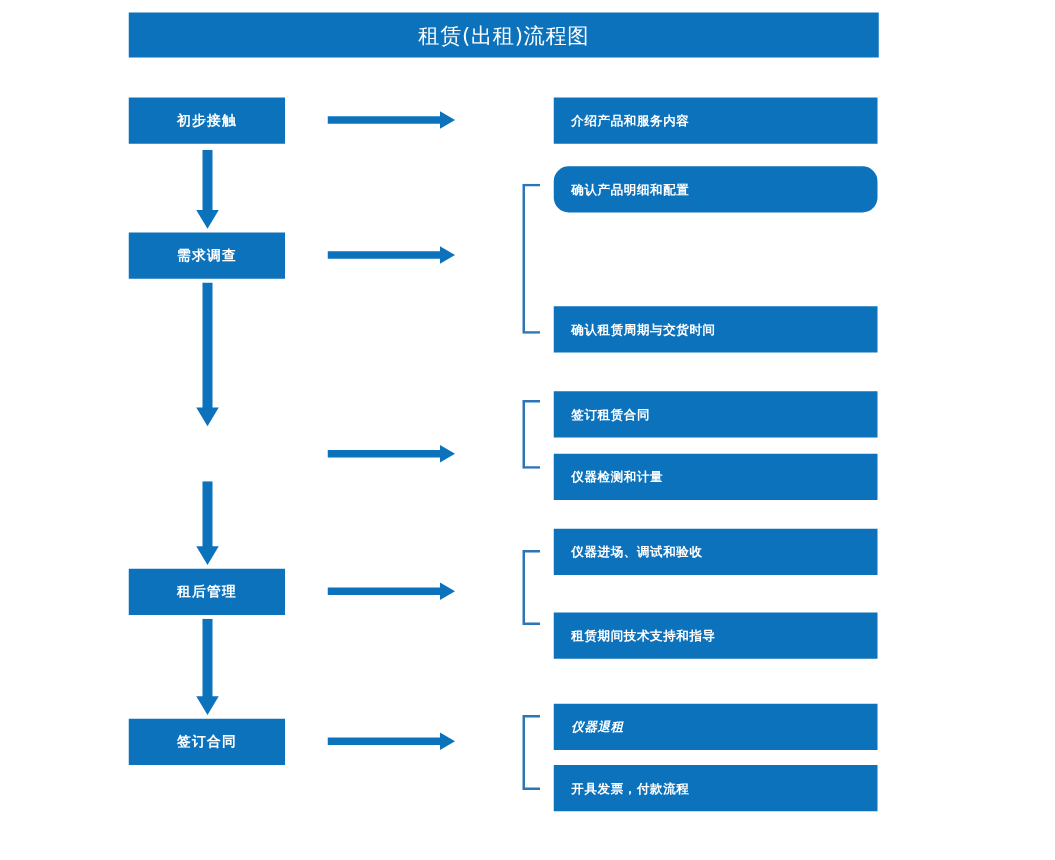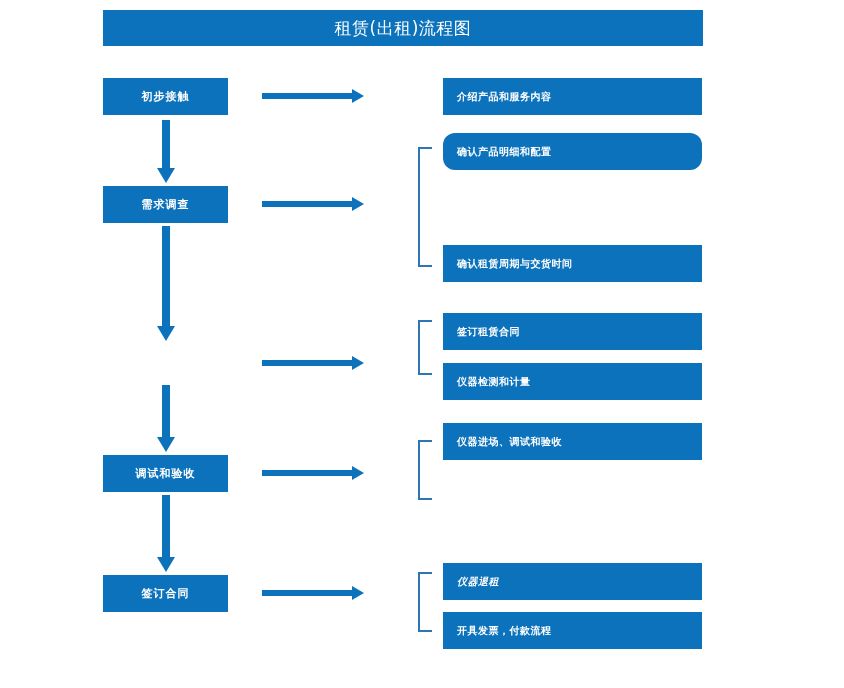--- a/index.html
+++ b/index.html
@@ -96,21 +96,21 @@
 
 <div id="canvas">
 
   <div class="title-banner">租赁(出租)流程图</div>
 
   <div class="stage-box" style="top:78px;">初步接触</div>
 
   <div class="stage-box" style="top:186px;">需求调查</div>
 
 
-  <div class="stage-box" style="top:455px;">调试和验收</div>
+  <div class="stage-box" style="top:455px;">租后管理</div>
 
   <div class="stage-box" style="top:575px;">签订合同</div>
 
   <div class="v-arrow" style="top:120px; height:64px;">
     <svg width="22" height="64" viewBox="0 0 22 64">
       <rect x="7" y="0" width="8" height="50" fill="#0C72BC"></rect>
       <polygon points="2,48 20,48 11,63" fill="#0C72BC"></polygon>
     </svg>
   </div>
 
@@ -200,18 +200,19 @@
 
 
   <div class="detail-box" style="top:245px;">确认租赁周期与交货时间</div>
 
   <div class="detail-box" style="top:313px;">签订租赁合同</div>
 
   <div class="detail-box" style="top:363px;">仪器检测和计量</div>
 
   <div class="detail-box" style="top:423px;">仪器进场、调试和验收</div>
 
+  <div class="detail-box" style="top:490px;">租赁期间技术支持和指导</div>
 
   <div class="detail-box" style="top:563px;font-style:italic;">仪器退租</div>
 
   <div class="detail-box" style="top:612px;">开具发票，付款流程</div>
 
 </div>
 
 </body></html>

